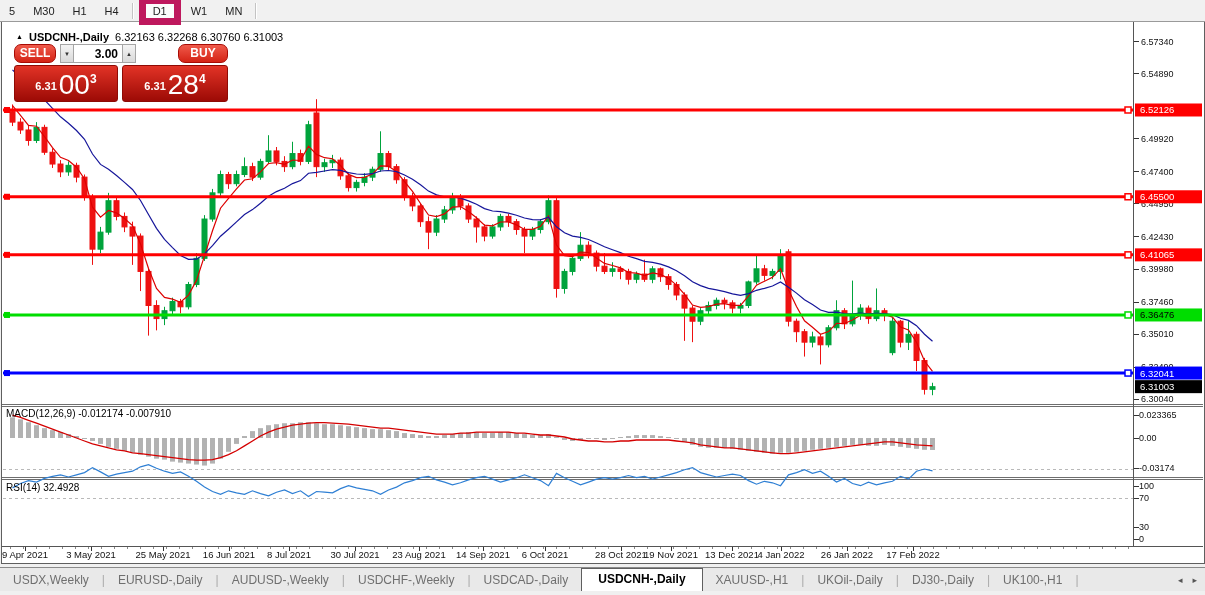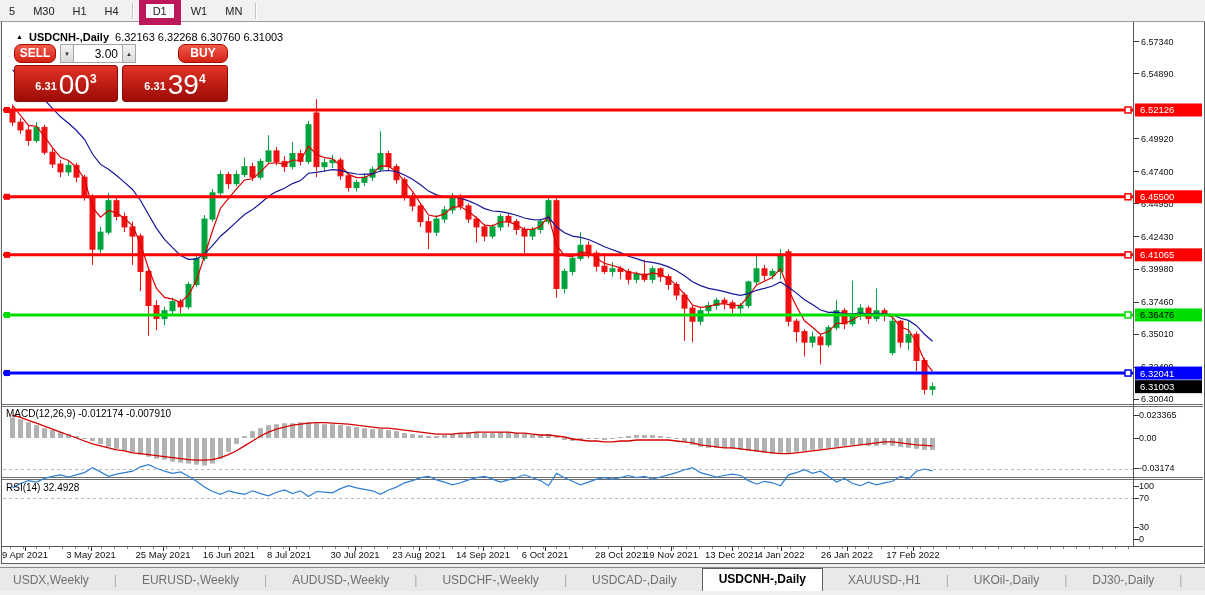--- a/index.html
+++ b/index.html
@@ -30,35 +30,35 @@
   .tp-row1{display:flex;align-items:stretch;height:19px;}
   .tp-btn{font-family:"Liberation Sans",sans-serif;font-size:12px;font-weight:bold;color:#fff;
     background:linear-gradient(180deg,#f05a4b,#d42315);border:1px solid #a80b04;border-radius:7px;
     padding:0;line-height:17px;text-align:center;cursor:pointer;}
   .tp-btn.sell{width:42px;}
   .tp-btn.buy{width:50px;margin-left:42px;}
   .tp-spin{width:14px;border:1px solid #a5a5a5;background:linear-gradient(180deg,#f4f4f4,#d9d9d9);
     font-size:6px;color:#333;padding:0;text-align:center;cursor:pointer;}
   .tp-spin span{font-size:6px;}
   #volume-input{width:44px;border:1px solid #a5a5a5;border-left:none;border-right:none;
-    font-family:"Liberation Sans",sans-serif;font-size:12px;text-align:right;padding:0 4px 0 0;outline:none;}
+    font-family:"Liberation Sans",sans-serif;font-size:12px;text-align:right;padding:0 4px 0 0;outline:none;font-weight:bold;}
   .tp-vol{display:flex;margin-left:4px;height:19px;}
   .tp-row2{display:flex;margin-top:2px;gap:4px;}
   .tp-price{height:34px;border-radius:3px;border:1px solid #8f0a04;display:flex;align-items:flex-end;
     justify-content:center;color:#fff;background:linear-gradient(180deg,#e23326,#9c0a05);cursor:pointer;padding-bottom:1px;}
   .tp-price.sell{width:102px;}
   .tp-price.buy{width:104px;}
   .tp-small{font-size:11px;font-weight:bold;margin-bottom:8px;}
   .tp-big{font-size:28px;font-weight:normal;line-height:30px;margin-left:2px;}
   .tp-sup{font-size:12px;font-weight:bold;margin-bottom:14px;}
 
   
   #tabbar-line{position:absolute;left:0;top:567px;width:1205px;height:1px;background:#8a8a8a;z-index:2;}
   #tabbar{position:absolute;left:0;top:568px;width:1205px;height:23px;background:#e9e9e9;
-    display:flex;align-items:flex-end;z-index:2;gap:12px;}
+    display:flex;align-items:flex-end;z-index:2;}
   .tab{font-size:12px;color:#6f6f6f;padding:3px 13px 4px 13px;white-space:nowrap;cursor:pointer;}
   .tab.active{background:#ffffff;color:#000;font-weight:bold;border:1px solid #5f5f5f;border-bottom:none;
     padding:3px 16px 5px 16px;}
   .tab-sep{color:#aaa;font-size:12px;padding-bottom:4px;}
   #tab-arrows{margin-left:auto;display:flex;gap:10px;padding:0 8px 6px 0;}
   #tab-arrows span{font-size:9px;color:#555;cursor:pointer;}
 </style>
 </head>
 <body>
 <div id="screen">
@@ -655,31 +655,31 @@
       <button class="tp-btn buy">BUY</button>
     </div>
     <div class="tp-row2">
       <div class="tp-price sell">
         <span class="tp-small">6.31</span>
         <span class="tp-big">00</span>
         <span class="tp-sup">3</span>
       </div>
       <div class="tp-price buy">
         <span class="tp-small">6.31</span>
-        <span class="tp-big">39</span>
+        <span class="tp-big">28</span>
         <span class="tp-sup">4</span>
       </div>
     </div>
   </div>
 
   <div id="tabbar-line"></div>
   <div id="tabbar">
       <div class="tab">USDX,Weekly</div>
       <div class="tab-sep">|</div>
-      <div class="tab">EURUSD-,Weekly</div>
+      <div class="tab">EURUSD-,Daily</div>
       <div class="tab-sep">|</div>
       <div class="tab">AUDUSD-,Weekly</div>
       <div class="tab-sep">|</div>
       <div class="tab">USDCHF-,Weekly</div>
       <div class="tab-sep">|</div>
       <div class="tab">USDCAD-,Daily</div>
       <div class="tab active">USDCNH-,Daily</div>
       <div class="tab">XAUUSD-,H1</div>
       <div class="tab-sep">|</div>
       <div class="tab">UKOil-,Daily</div>

